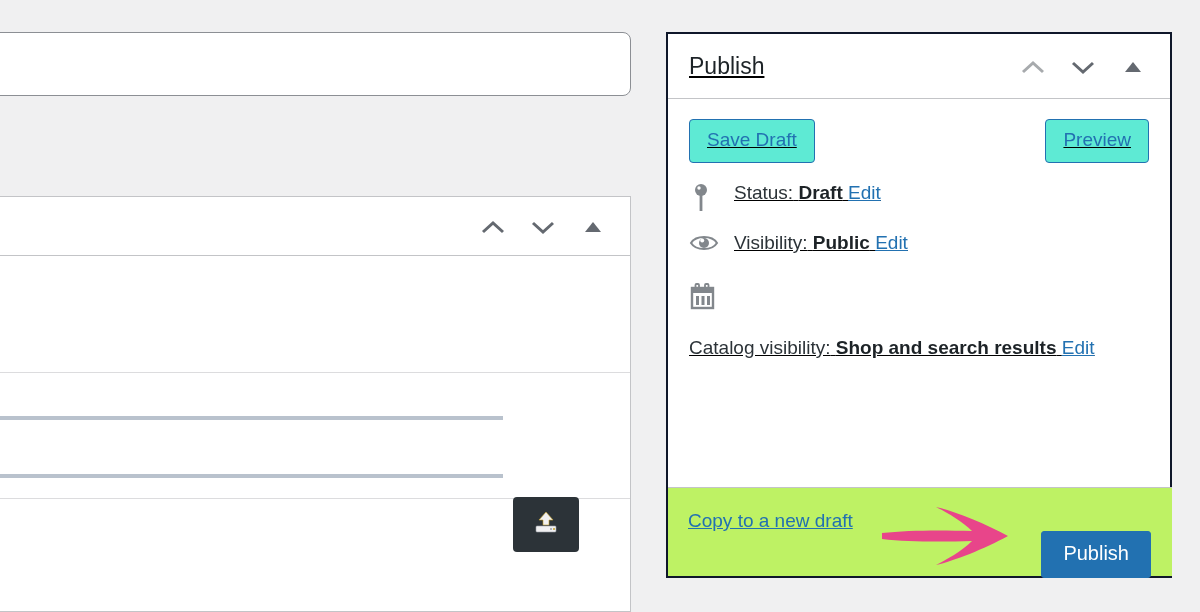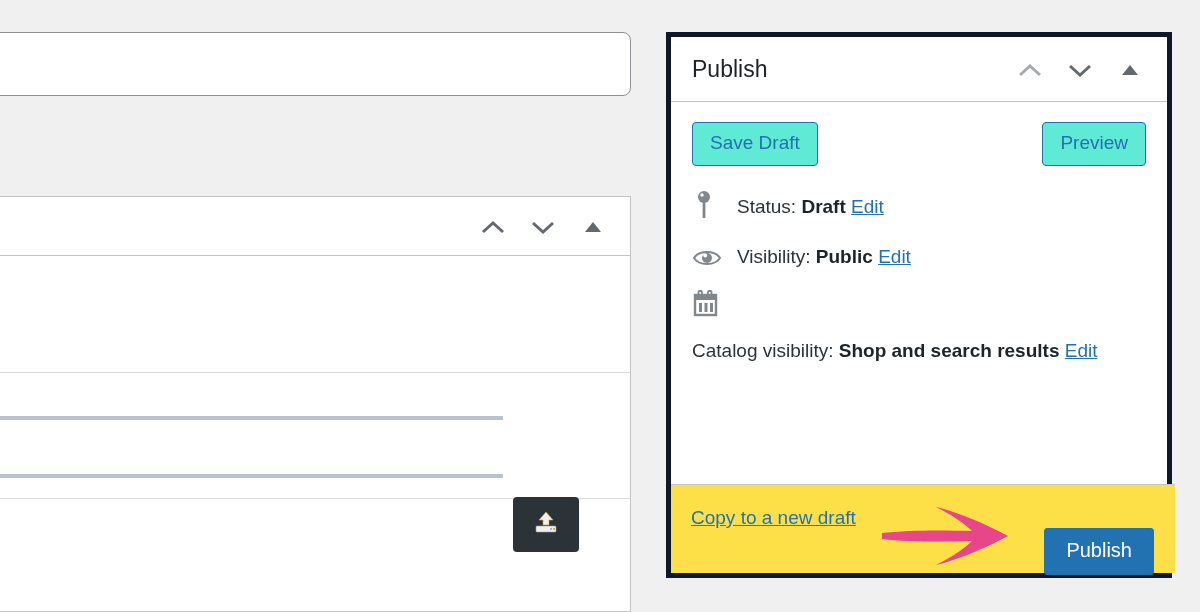--- a/index.html
+++ b/index.html
@@ -58,21 +58,22 @@
     border-radius: 4px;
     display: flex; align-items: center; justify-content: center;
   }
   .lmb-tail-row { height: 34px; }
 
   
   .publish-panel {
     position: absolute; left: 666px; top: 32px;
     width: 506px; height: 546px;
     background: #fff;
-    border: 5px solid #0f172a;
+    border: 2px solid #0f172a;
+    text-decoration: underline;
   }
   .pp-header {
     position: relative;
     height: 65px;
     border-bottom: 1px solid #c3c4c7;
     display: flex; align-items: center;
   }
   .pp-title {
     margin-left: 21px;
     font-size: 23px;
@@ -102,21 +103,21 @@
     color: #2271b1;
     border-radius: 4px;
     font-size: 19px;
     font-family: "Liberation Sans", sans-serif;
     padding: 9px 17px 11px 17px;
     line-height: 1.15;
     cursor: pointer;
   }
 
   .status-row {
-    display: flex; align-items: flex-end;
+    display: flex; align-items: flex-start;
     margin-bottom: 16px;
     min-height: 34px;
   }
   .status-ico {
     width: 34px; flex: 0 0 34px;
     display: flex; align-items: center; justify-content: flex-start;
   }
   .status-text {
     font-size: 19px; color: #2c3338; line-height: 1.2;
     margin-left: 11px;
@@ -129,21 +130,21 @@
   .catalog-row {
     font-size: 19px; color: #2c3338;
     line-height: 1.68;
     width: 440px;
   }
   .catalog-row b { font-weight: bold; color: #1d2327; }
 
   .pp-footer {
     position: absolute; left: 0; bottom: 0;
     width: 504px; height: 89px;
-    background: #fde047;
+    background: #bef264;
     border-top: 1px solid #c3c4c7;
   }
   .copy-draft {
     position: absolute; left: 20px; top: 22px;
     font-size: 19px; color: #2271b1;
     text-decoration: underline; cursor: pointer;
   }
   .btn-primary {
     position: absolute; right: 21px; top: 43px;
     background: #2271b1;

